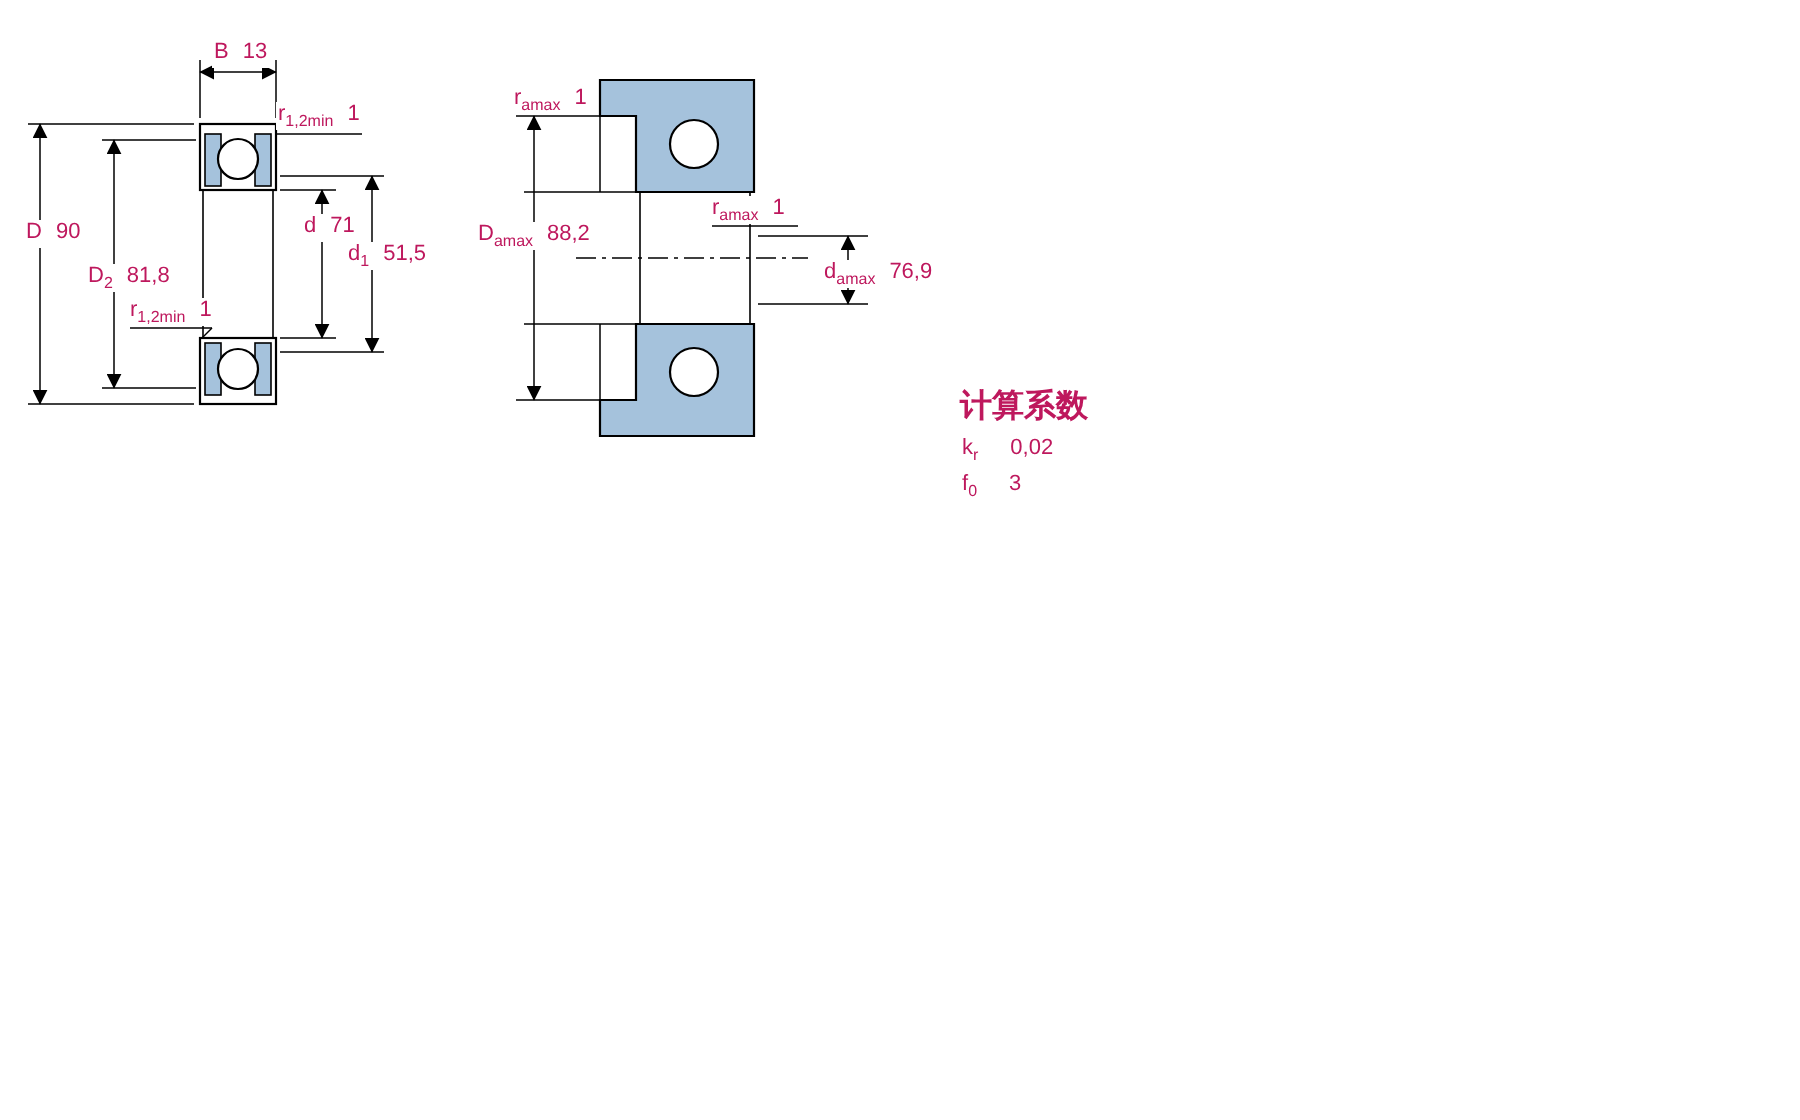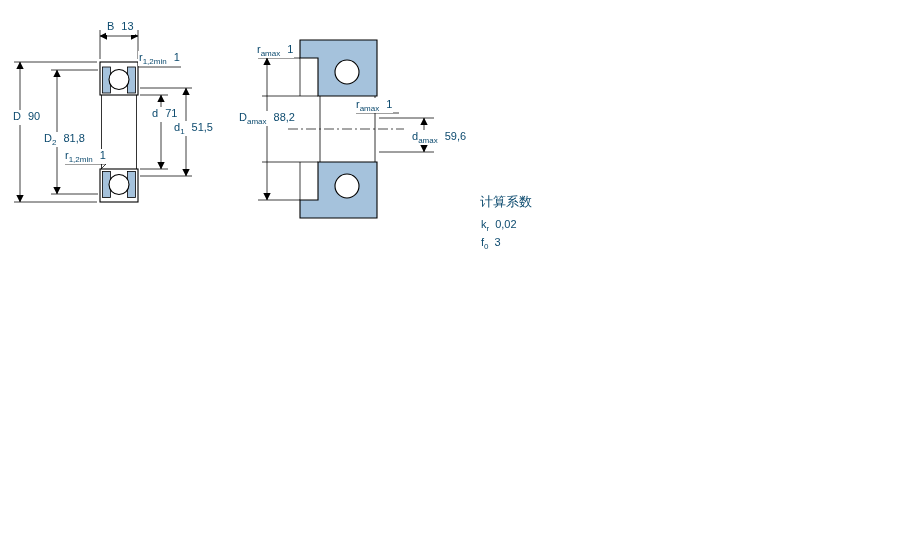--- a/index.html
+++ b/index.html
@@ -1,33 +1,33 @@
 <!DOCTYPE html>
 <html><head>
 <meta charset="utf-8">
 <style>
   html,body { margin:0; padding:0; background:#fff; }
   #page {
     position:relative; width:796px; height:560px; background:#fff;
-    font-family:"Liberation Sans", sans-serif; color:#0c4a6e; overflow:hidden;
+    font-family:"Liberation Sans", sans-serif; color:#be185d; overflow:hidden;
   }
   #drawing { position:absolute; left:0; top:0; }
   .dim-label {
     position:absolute; font-size:11px; line-height:13px; white-space:nowrap;
     background:#fff; padding:0 1px;
   }
   .dim-label sub, .factor-row sub { font-size:8px; line-height:1;margin-top:27px; }
   .dim-label .val { margin-left:7px; }
   .factors-title {
-    position:absolute; font-size:13px; font-weight:normal; white-space:nowrap;
+    position:absolute; font-size:16px; font-weight:bold; white-space:nowrap;
   }
   .factor-row {
     position:absolute; font-size:11px; line-height:13px; white-space:nowrap;
   }
-  .factor-row .val { margin-left:6px; }
+  .factor-row .val { margin-left:16px; }
 </style>
 </head>
 <body>
 
 <div id="page">
 
   <svg id="drawing" width="900" height="560" viewBox="0 0 900 560">
     <defs>
       <marker id="arr" viewBox="0 0 10 10" refX="9.5" refY="5" markerWidth="10" markerHeight="10" orient="auto-start-reverse">
         <path d="M0,0 L10,5 L0,10 Z" fill="#000"></path>
@@ -146,21 +146,21 @@
 
   <div class="dim-label" style="left:238px; top:111px">
     <span class="sym">D</span><sub>amax</sub><span class="val">88,2</span>
   </div>
 
   <div class="dim-label" style="left:355px; top:98px">
     <span class="sym">r</span><sub>amax</sub><span class="val">1</span>
   </div>
 
   <div class="dim-label" style="left:411px; top:130px">
-    <span class="sym">d</span><sub>amax</sub><span class="val">59,6</span>
+    <span class="sym">d</span><sub>amax</sub><span class="val">76,9</span>
   </div>
 
   <div class="factors-title" style="left:480px; top:193px">计算系数</div>
 
   <div class="factor-row" style="left:481px; top:218px">
     <span class="sym">k</span><sub>r</sub><span class="val">0,02</span>
   </div>
 
   <div class="factor-row" style="left:481px; top:236px">
     <span class="sym">f</span><sub>0</sub><span class="val">3</span>

